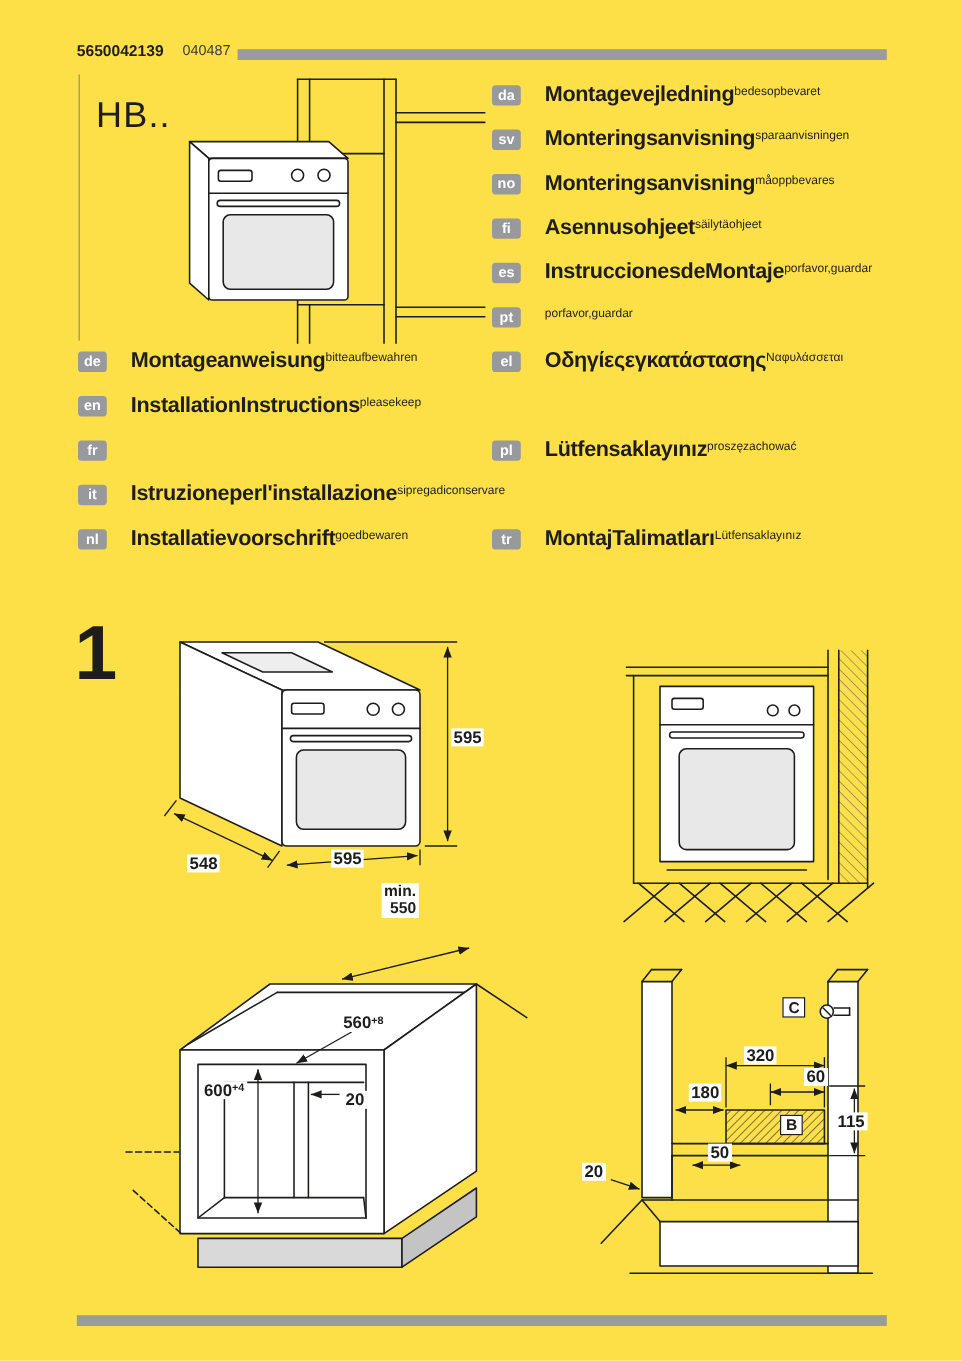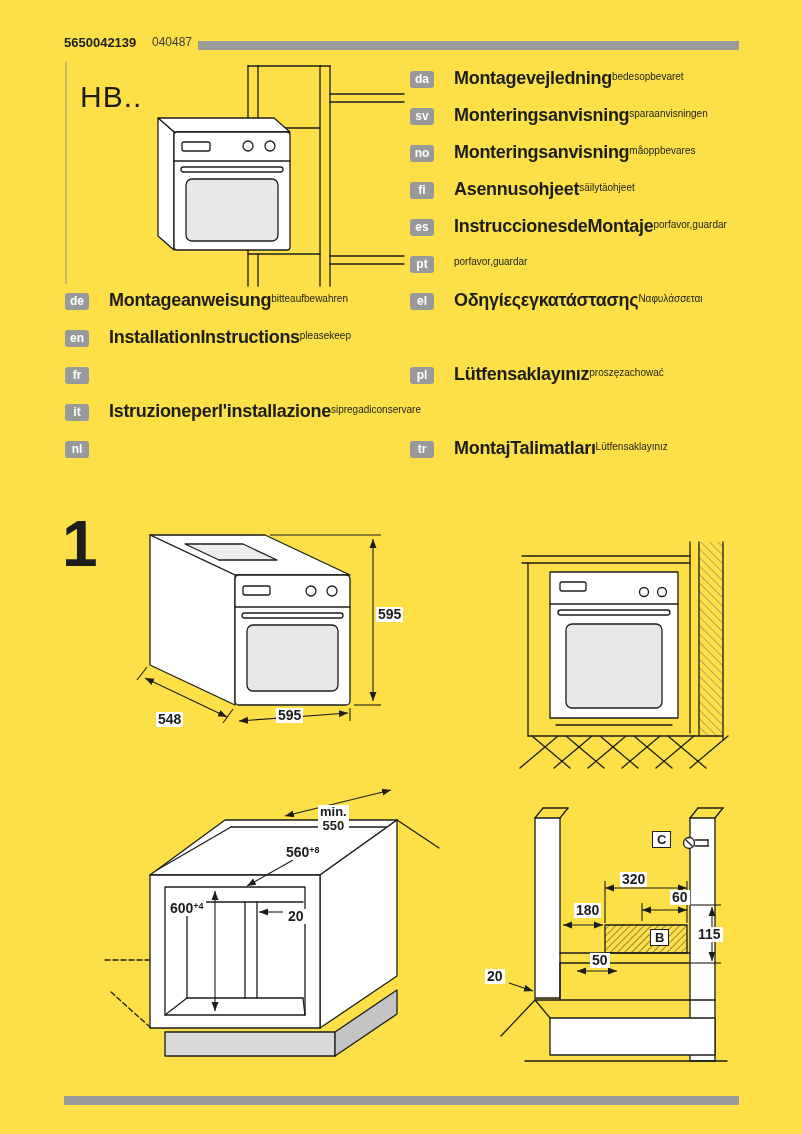--- a/index.html
+++ b/index.html
@@ -103,20 +103,24 @@
   </div>
   <div class="lang-row" style="left:65px;top:402px">
     <span class="badge">it</span>
     <span class="lt">
         <span class="title">Istruzioneperl'installazione</span>
     <span class="sub">sipregadiconservare</span>
       </span>
   </div>
   <div class="lang-row" style="left:65px;top:439px">
     <span class="badge">nl</span>
+    <span class="lt">
+        <span class="title">Installatievoorschrift</span>
+    <span class="sub">goedbewaren</span>
+      </span>
   </div>
 
   <div class="lang-row" style="left:410px;top:69px">
     <span class="badge">da</span>
     <span class="lt">
         <span class="title">Montagevejledning</span>
     <span class="sub">bedesopbevaret</span>
       </span>
   </div>
   <div class="lang-row" style="left:410px;top:106px">
@@ -262,21 +266,21 @@
       <line class="dash" x1="10" y1="200" x2="54" y2="200"></line>
       <line class="dash" x1="16" y1="232" x2="56" y2="268"></line>
     </g>
     <g class="dl">
       <line x1="190" y1="56" x2="296" y2="30" marker-start="url(#arr)" marker-end="url(#arr)"></line>
       <line x1="198" y1="100" x2="152" y2="126" marker-end="url(#arr)"></line>
       <line x1="120" y1="131" x2="120" y2="251" marker-start="url(#arr)" marker-end="url(#arr)"></line>
       <line x1="164" y1="152" x2="188" y2="152" marker-start="url(#arr)"></line>
     </g>
   </svg>
-  <div class="dim small" style="left:318px;top:805px;text-align:center">
+  <div class="dim small" style="left:318px;top:736px;text-align:right">
     <div>min.</div>
     <div>550</div>
   </div>
   <div class="dim" style="left:284px;top:845px">
     <span>560</span><sup>+8</sup>
   </div>
   <div class="dim" style="left:168px;top:901px">
     <span>600</span><sup>+4</sup>
   </div>
   <div class="dim" style="left:286px;top:909px">20</div>

